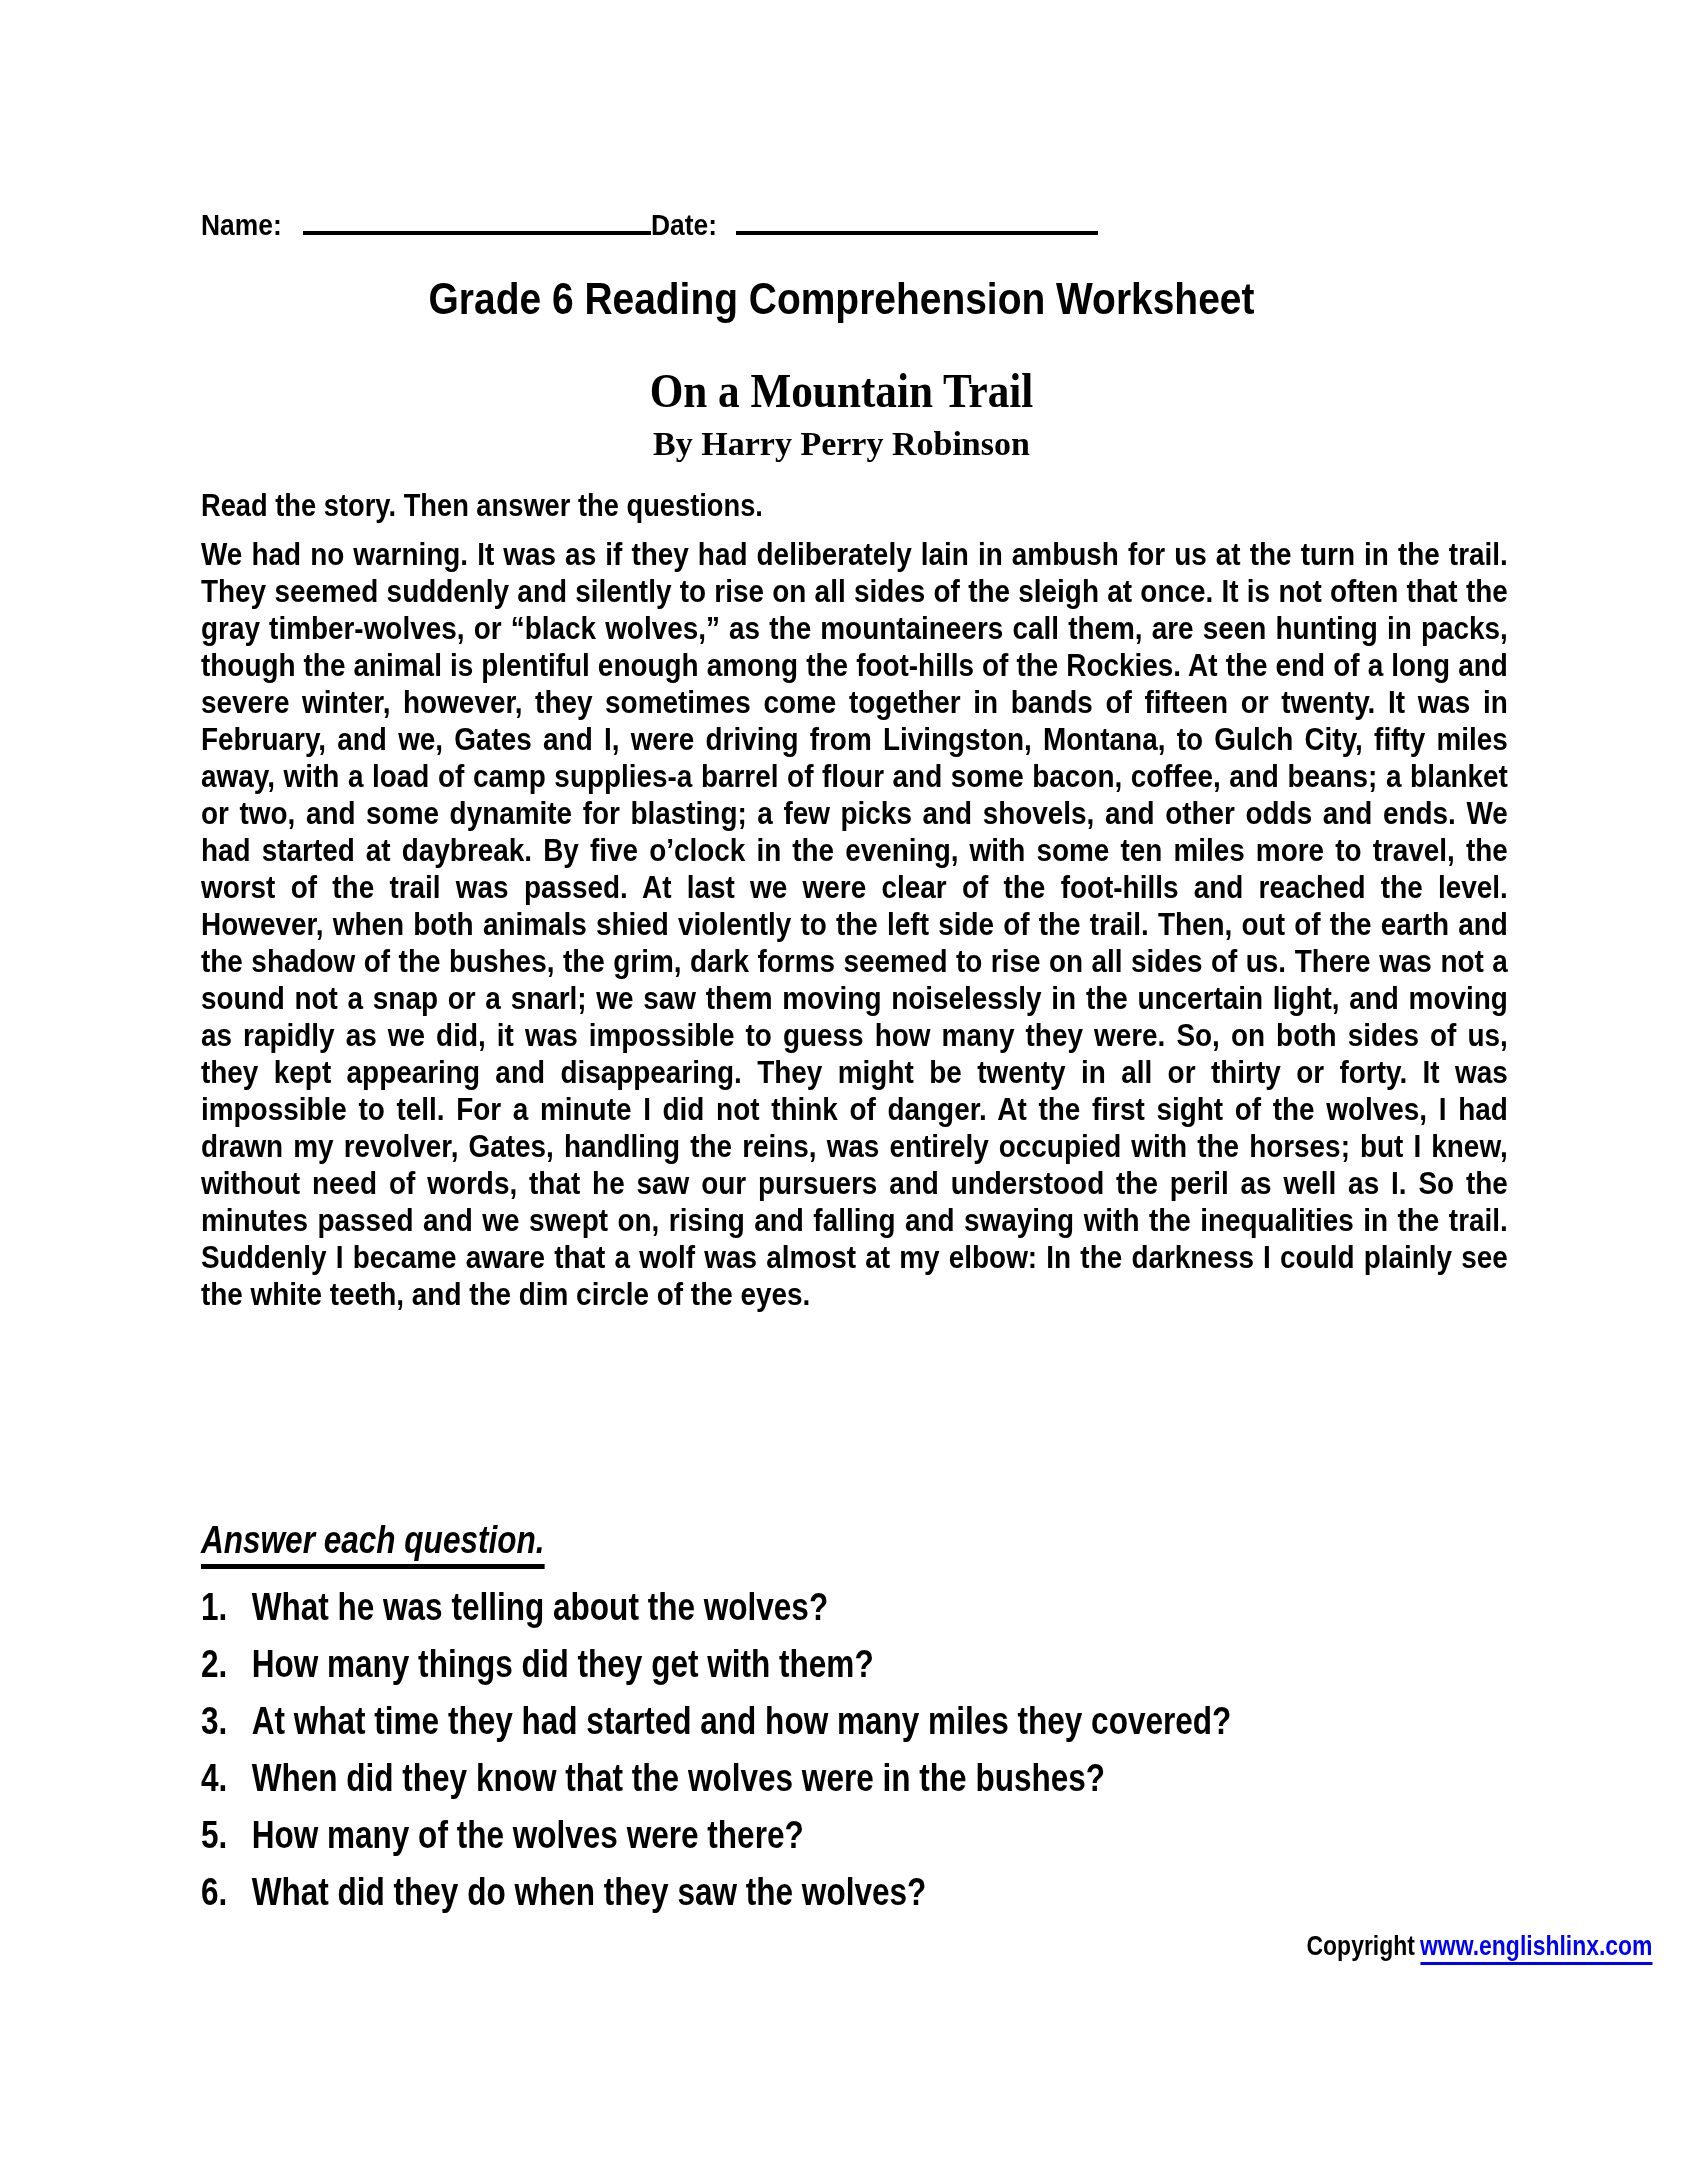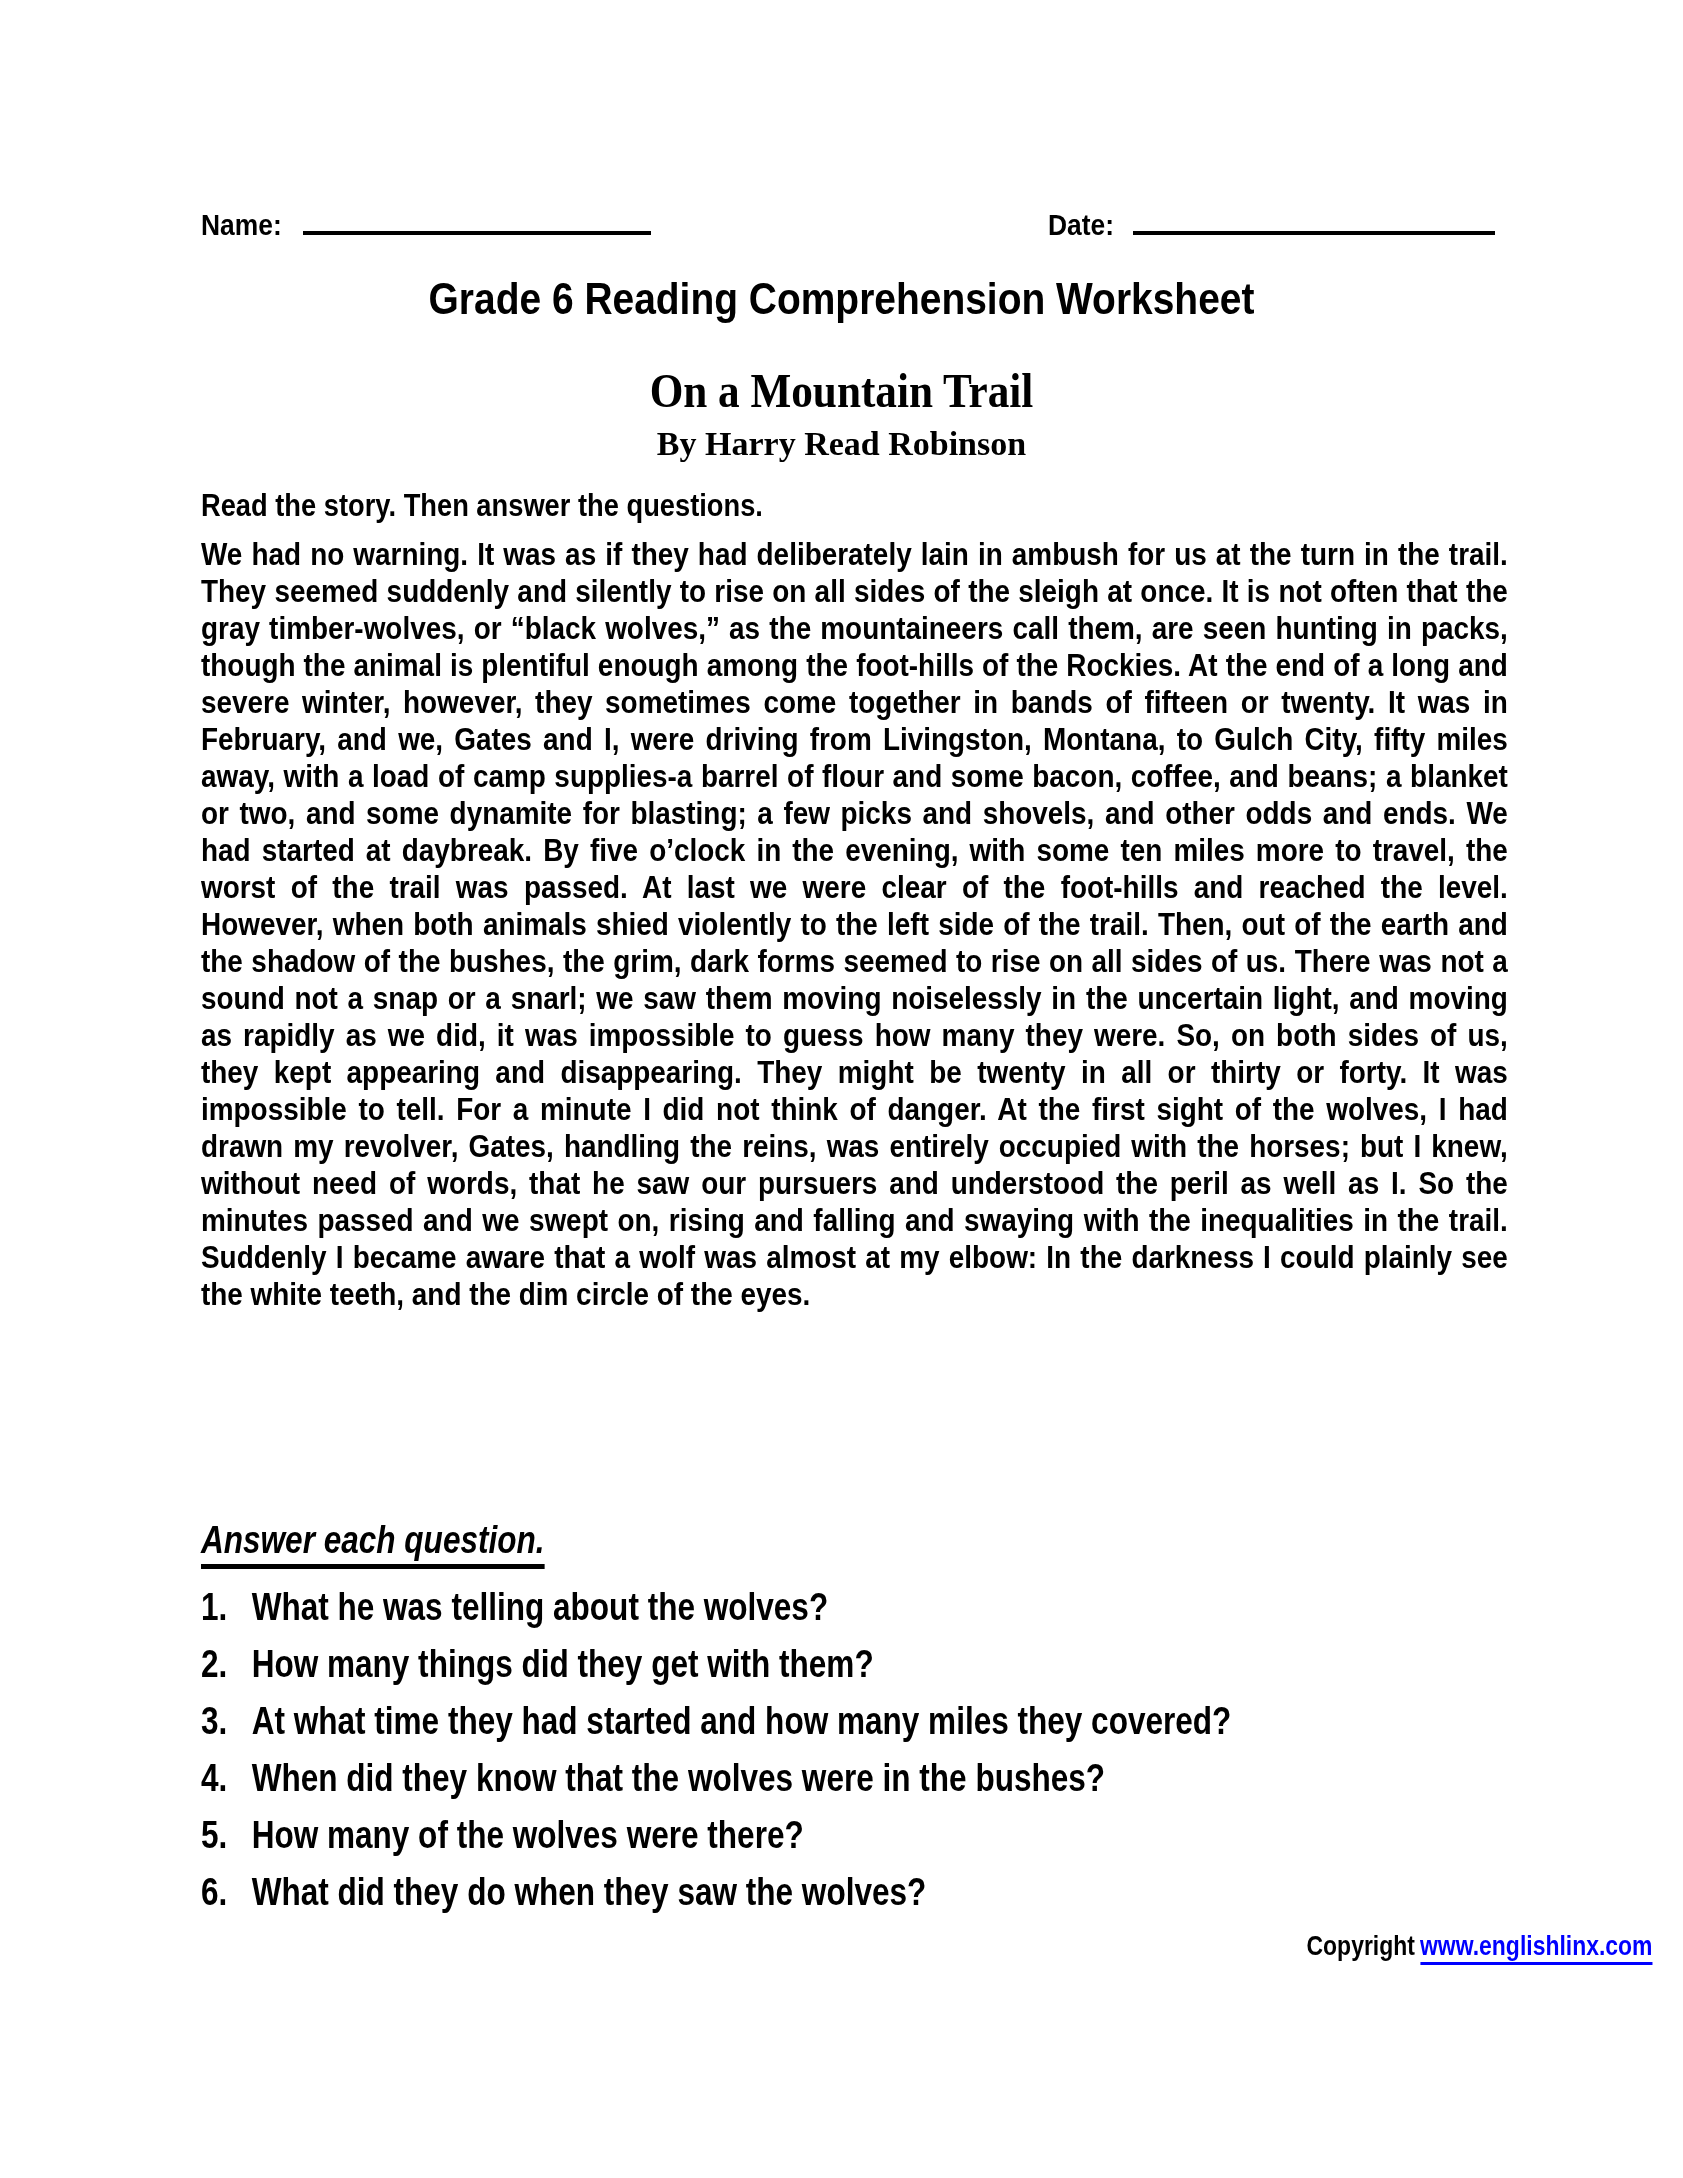--- a/index.html
+++ b/index.html
@@ -14,21 +14,20 @@
     overflow: hidden;
   }
 
   
   .header-row {
     position: absolute;
     left: 201px;
     right: 188px;
     top: 201px;
     display: flex;
-    justify-content: space-between;
     font-size: 30px;
     line-height: 38px;
   }
   .field { white-space: nowrap; }
   .field-label { display: inline-block; transform: scaleX(0.88); transform-origin: left center; }
   .blank {
     display: inline-block;
     height: 30px;
     border-bottom: 4px solid #000;
     margin-left: 10px;
@@ -155,21 +154,21 @@
       <span class="field-label">Name:</span><span class="blank name-blank"></span>
     </div>
     <div class="field">
       <span class="field-label">Date:</span><span class="blank date-blank"></span>
     </div>
   </div>
 
   <h1 class="title">Grade 6 Reading Comprehension Worksheet</h1>
 
   <h2 class="story-title">On a Mountain Trail</h2>
-  <h3 class="byline">By Harry Read Robinson</h3>
+  <h3 class="byline">By Harry Perry Robinson</h3>
 
   <p class="instruction">Read the story. Then answer the questions.</p>
 
   <p class="story-text">We had no warning. It was as if they had deliberately lain in ambush for us at the turn in the trail. They seemed suddenly and silently to rise on all sides of the sleigh at once. It is not often that the gray timber-wolves, or “black wolves,” as the mountaineers call them, are seen hunting in packs, though the animal is plentiful enough among the foot-hills of the Rockies. At the end of a long and severe winter, however, they sometimes come together in bands of fifteen or twenty. It was in February, and we, Gates and I, were driving from Livingston, Montana, to Gulch City, fifty miles away, with a load of camp supplies-a barrel of flour and some bacon, coffee, and beans; a blanket or two, and some dynamite for blasting; a few picks and shovels, and other odds and ends. We had started at daybreak. By five o’clock in the evening, with some ten miles more to travel, the worst of the trail was passed. At last we were clear of the foot-hills and reached the level. However, when both animals shied violently to the left side of the trail. Then, out of the earth and the shadow of the bushes, the grim, dark forms seemed to rise on all sides of us. There was not a sound not a snap or a snarl; we saw them moving noiselessly in the uncertain light, and moving as rapidly as we did, it was impossible to guess how many they were. So, on both sides of us, they kept appearing and disappearing. They might be twenty in all or thirty or forty. It was impossible to tell. For a minute I did not think of danger. At the first sight of the wolves, I had drawn my revolver, Gates, handling the reins, was entirely occupied with the horses; but I knew, without need of words, that he saw our pursuers and understood the peril as well as I. So the minutes passed and we swept on, rising and falling and swaying with the inequalities in the trail. Suddenly I became aware that a wolf was almost at my elbow: In the darkness I could plainly see the white teeth, and the dim circle of the eyes.</p>
 
   <div class="answer-heading-wrap">
     <span class="answer-heading">Answer each question.</span>
   </div>
 
   <div class="questions">

